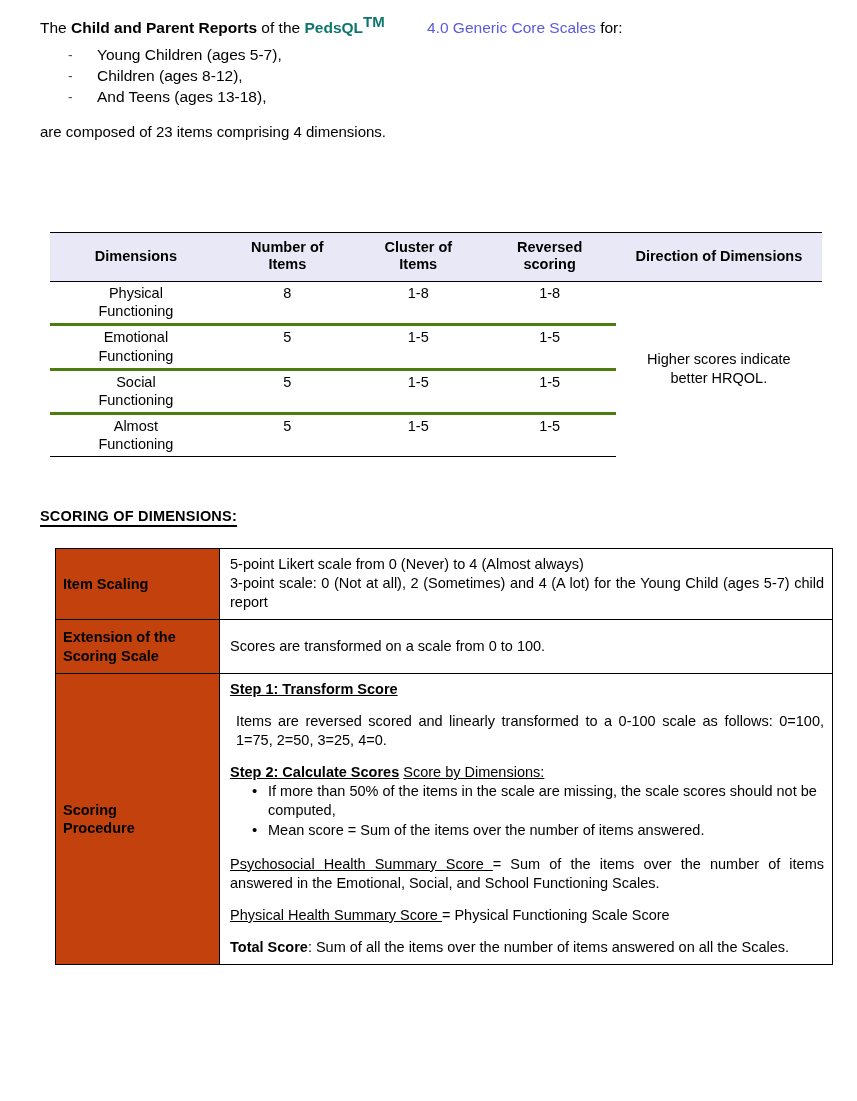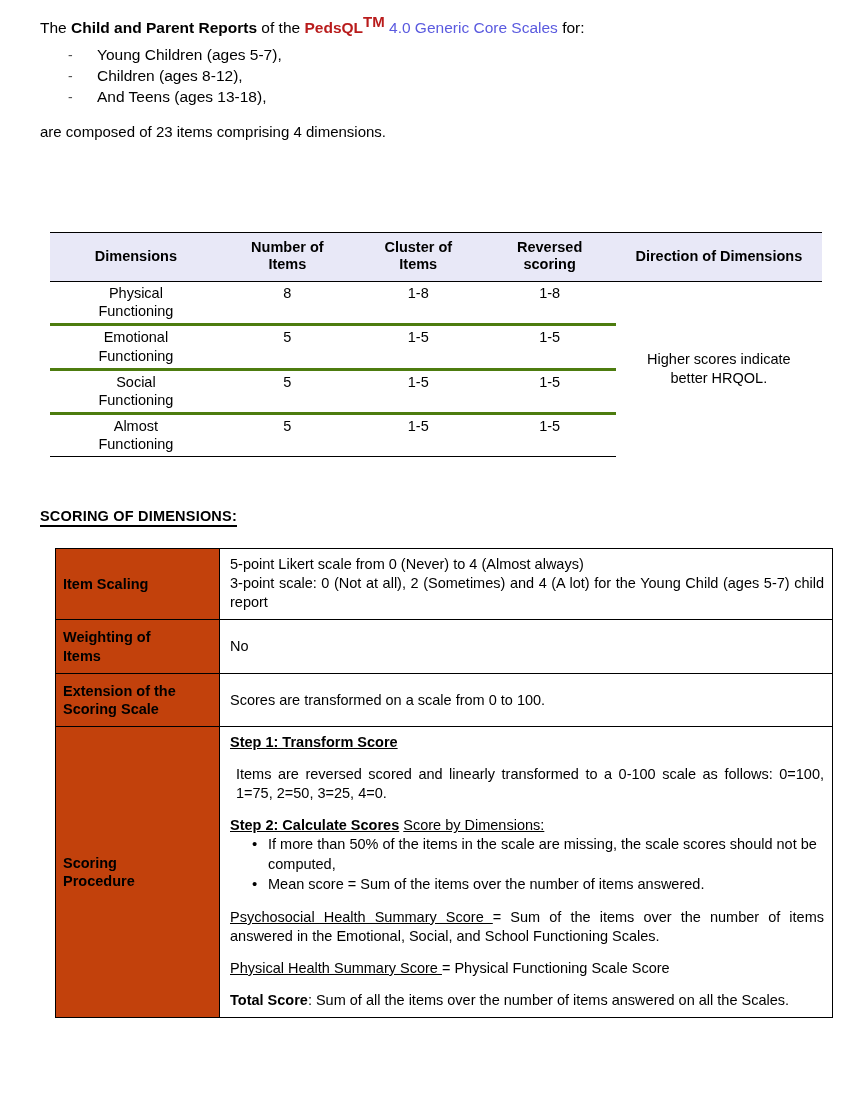--- a/index.html
+++ b/index.html
@@ -27,31 +27,32 @@
   .intro {
     position: absolute;
     left: 40px;
     top: 12px;
     width: 790px;
     font-size: 15.5px;
     line-height: 1.3;
   }
   .intro b { font-weight: bold; }
   .brand {
-    color: #b91c1c;
+    color: #0f766e;
     font-weight: bold;
   }
   .brand-sup {
     font-size: 15px;
     vertical-align: super;
     font-weight: bold;
   }
   .brand-rest {
     color: #5A5ADF;
     font-weight: normal;
+    margin-left: 38px;
   }
 
   
   .dash-list {
     position: absolute;
     left: 68px;
     top: 47px;
     width: 600px;
     font-size: 15.5px;
     line-height: 1.0;
@@ -291,29 +292,20 @@
     <tbody>
       <tr>
         <td class="label mid">Item Scaling</td>
         <td class="content">
           <p>5-point Likert scale from 0 (Never) to 4 (Almost always)</p>
           <p class="just">3-point scale: 0 (Not at all), 2 (Sometimes) and 4 (A lot) for the Young Child (ages 5-7) child report</p>
         </td>
       </tr>
       <tr>
         <td class="label">
-          <span class="dimname">Weighting of</span>
-          <span class="dimname">Items</span>
-        </td>
-        <td class="content">
-          <p style="padding-top:11px">No</p>
-        </td>
-      </tr>
-      <tr>
-        <td class="label">
           <span class="dimname">Extension of the</span>
           <span class="dimname">Scoring Scale</span>
         </td>
         <td class="content">
           <p style="padding-top:11px">Scores are transformed on a scale from 0 to 100.</p>
         </td>
       </tr>
       <tr>
         <td class="label mid">
           <span class="dimname">Scoring</span>

